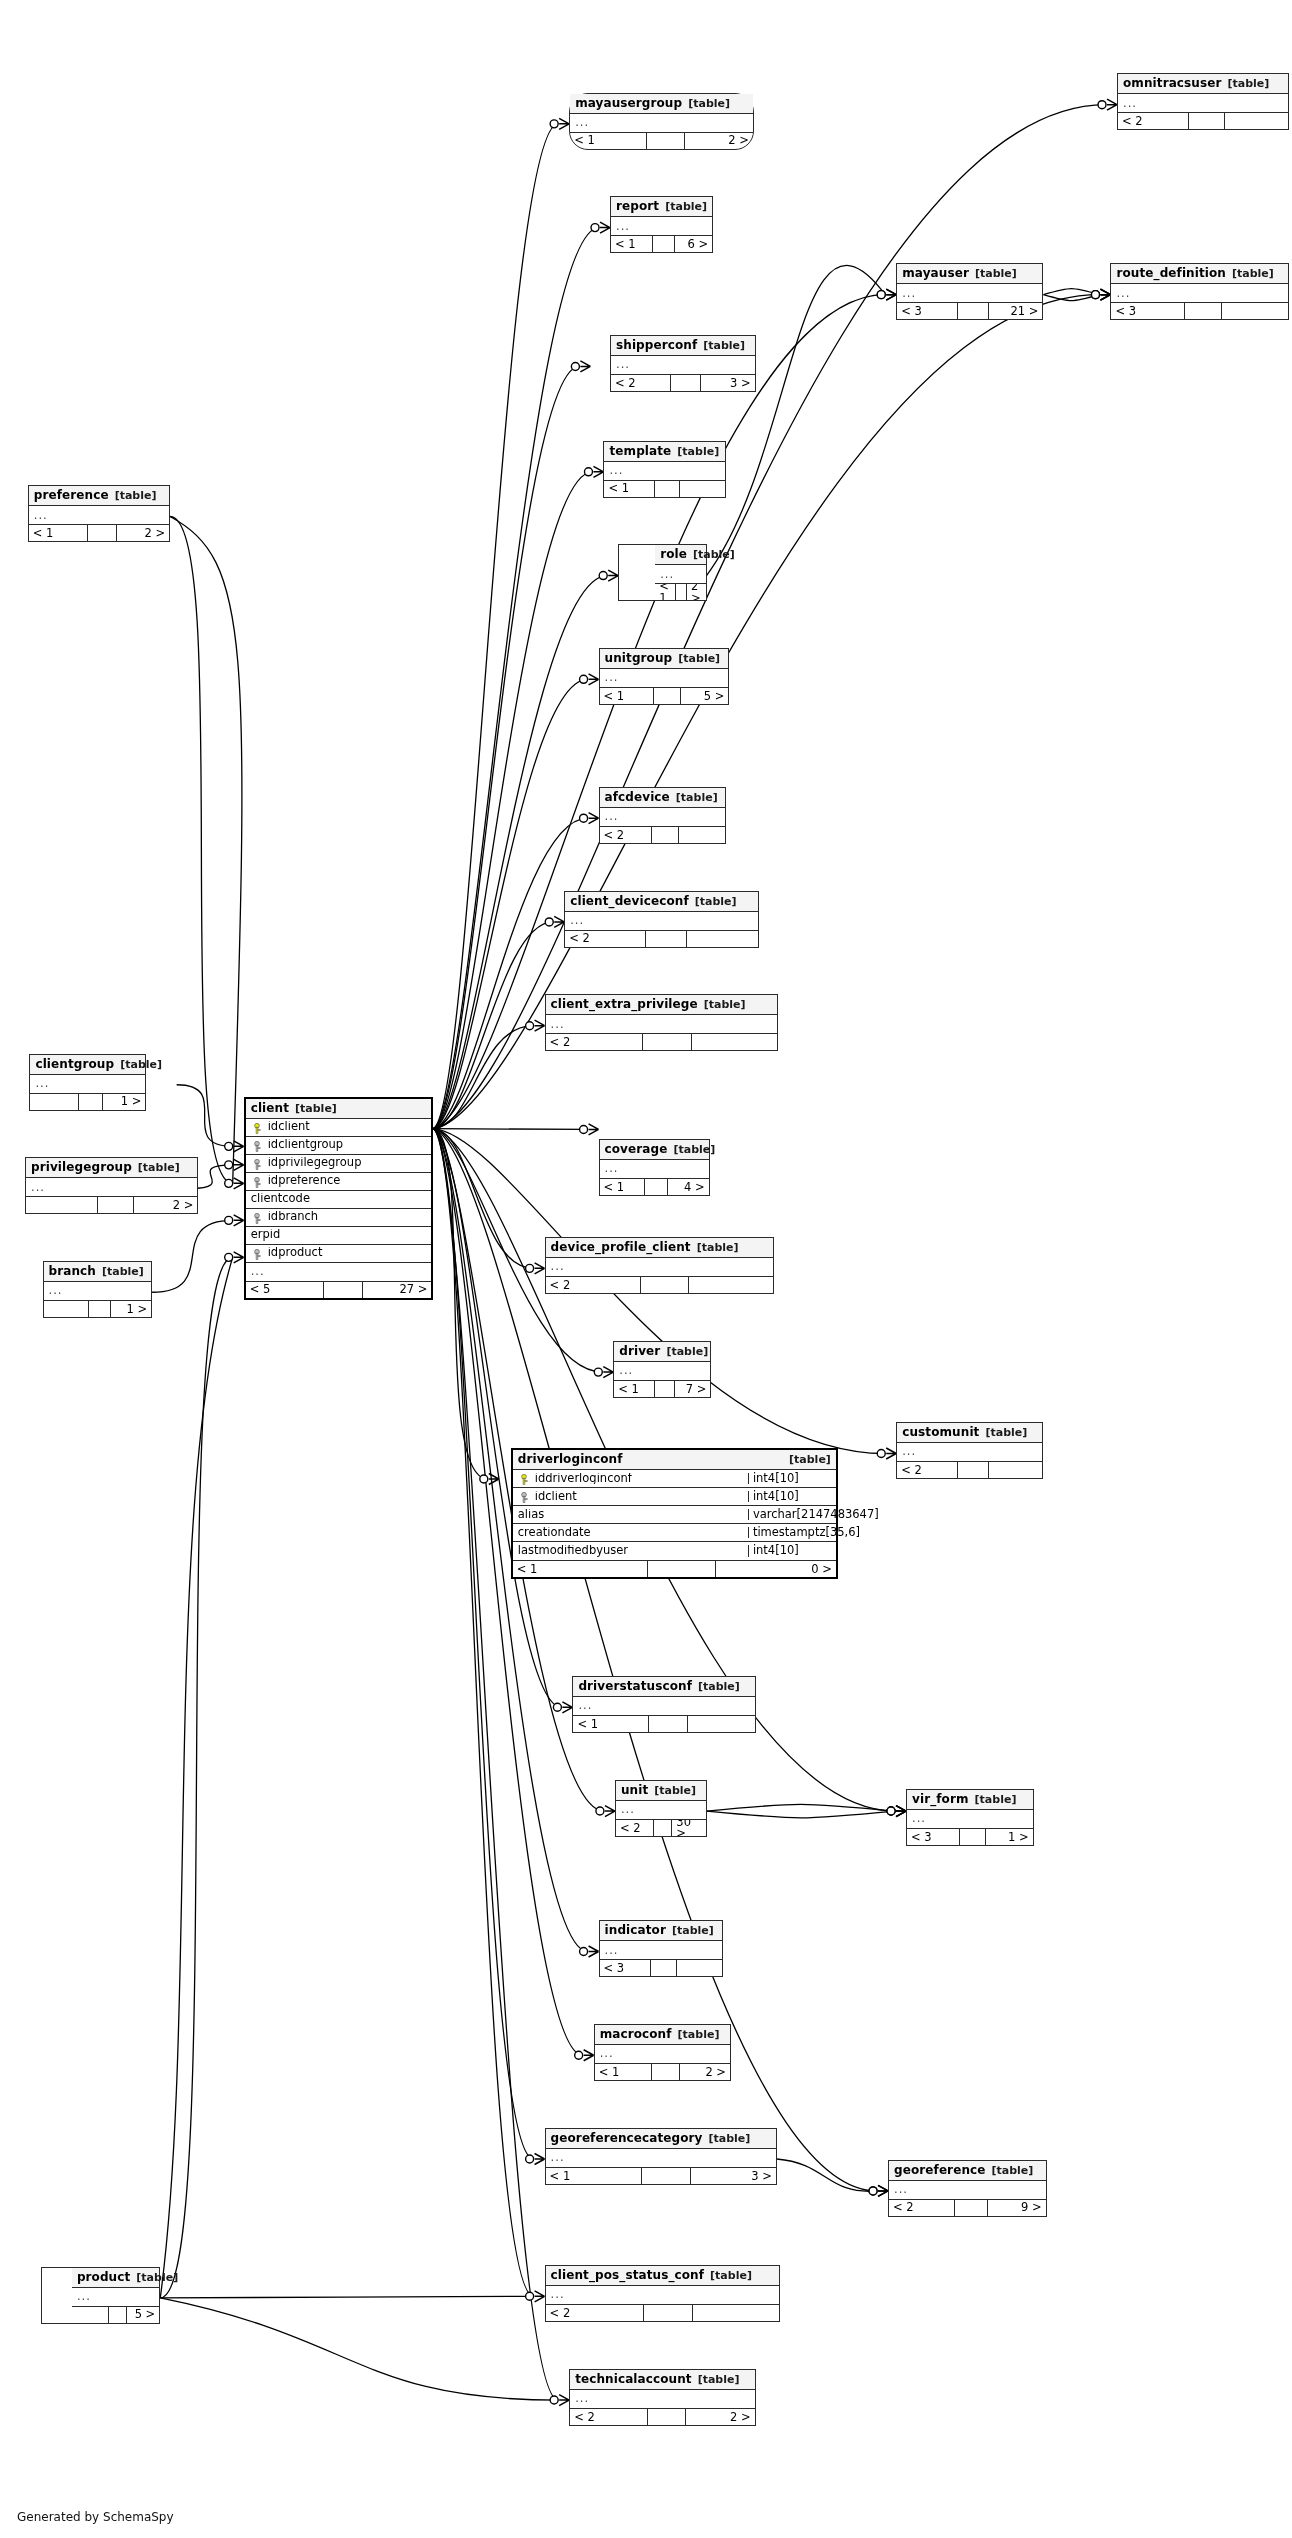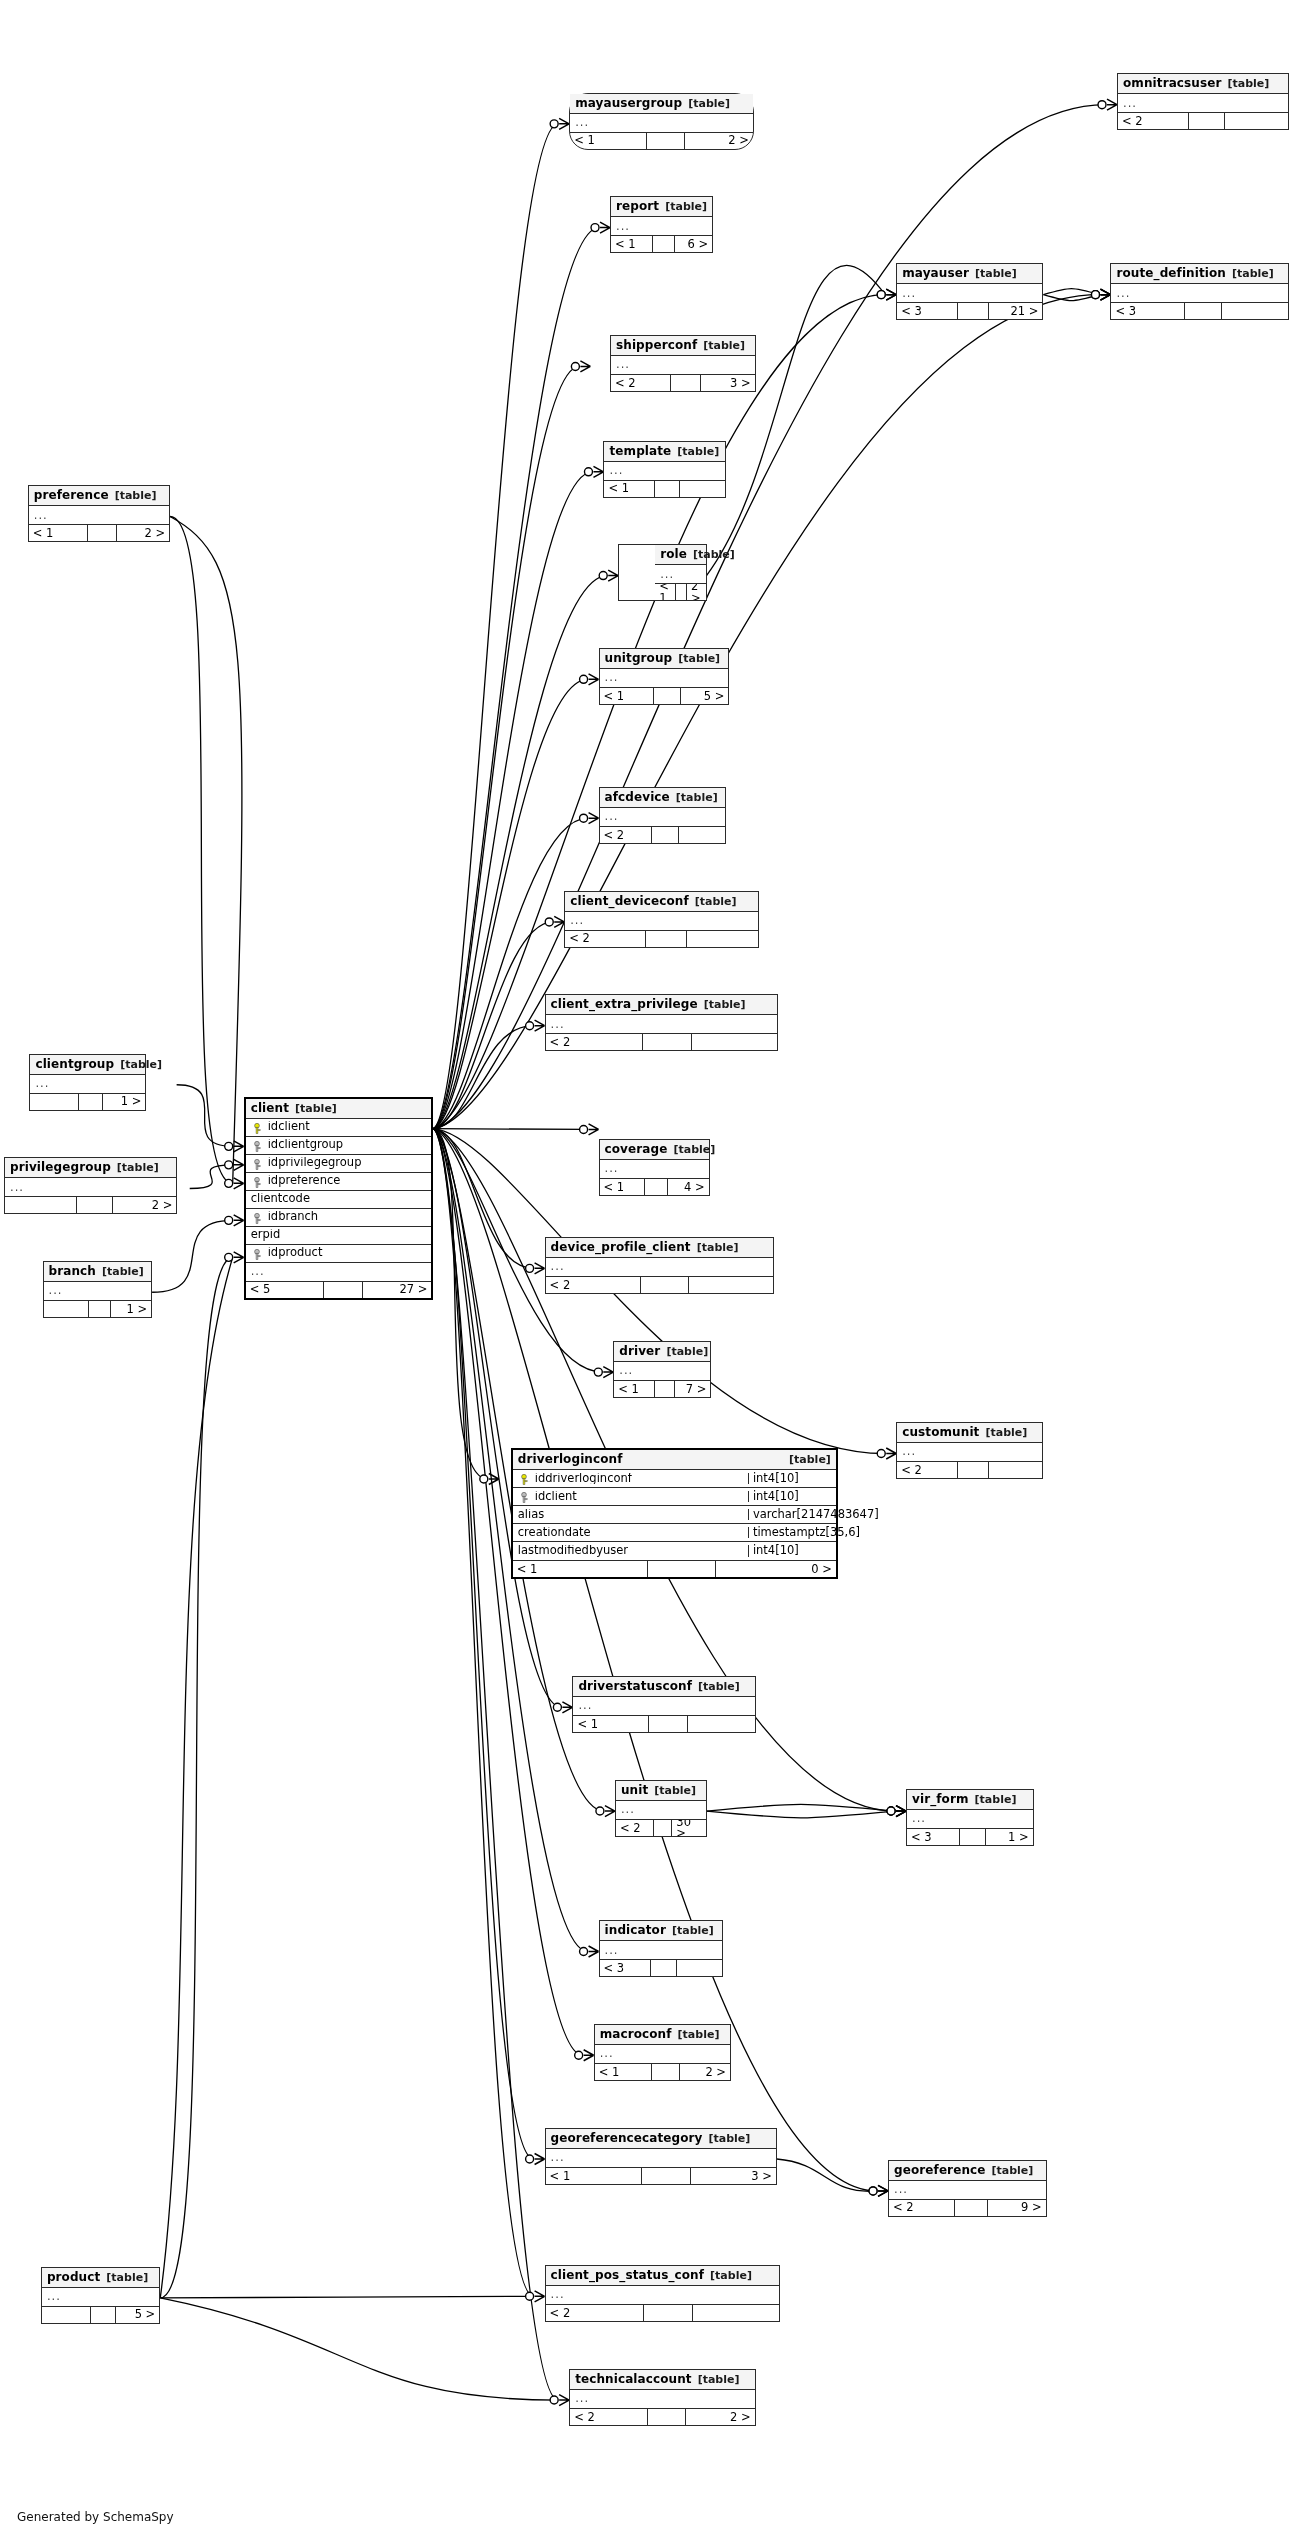--- a/index.html
+++ b/index.html
@@ -629,21 +629,21 @@
           <div class="row">
             <span class="ell">...</span>
           </div>
         </div>
         <div class="foot">
           <span class="fc fl" style="width:42%"></span>
           <span class="fc fl" style="width:21%"></span>
           <span class="fc fr" style="width:37%">1 &gt;</span>
         </div>
       </div>
-      <div class="tbl" style="left: 4px; top: 1157.26px; width: 173.357px;">
+      <div class="tbl" style="left: 25px; top: 1157.26px; width: 173.357px;">
         <div class="hdr">
           <span class="nm">privilegegroup</span>
           <span class="tg">[table]</span>
         </div>
         <div class="rowsbox">
           <div class="row">
             <span class="ell">...</span>
           </div>
         </div>
         <div class="foot">
@@ -916,21 +916,21 @@
           <div class="row">
             <span class="ell">...</span>
           </div>
         </div>
         <div class="foot">
           <span class="fc fl" style="width:42%">&lt; 2</span>
           <span class="fc fl" style="width:21%"></span>
           <span class="fc fr" style="width:37%">2 &gt;</span>
         </div>
       </div>
-      <div class="tbl" style="left: 40.8861px; top: 2266.64px; width: 119.387px;">
+      <div class="tbl" style="left: 40.8861px; top: 2266.64px; width: 119.387px; padding-left: 30px;">
         <div class="hdr">
           <span class="nm">product</span>
           <span class="tg">[table]</span>
         </div>
         <div class="rowsbox">
           <div class="row">
             <span class="ell">...</span>
           </div>
         </div>
         <div class="foot">

